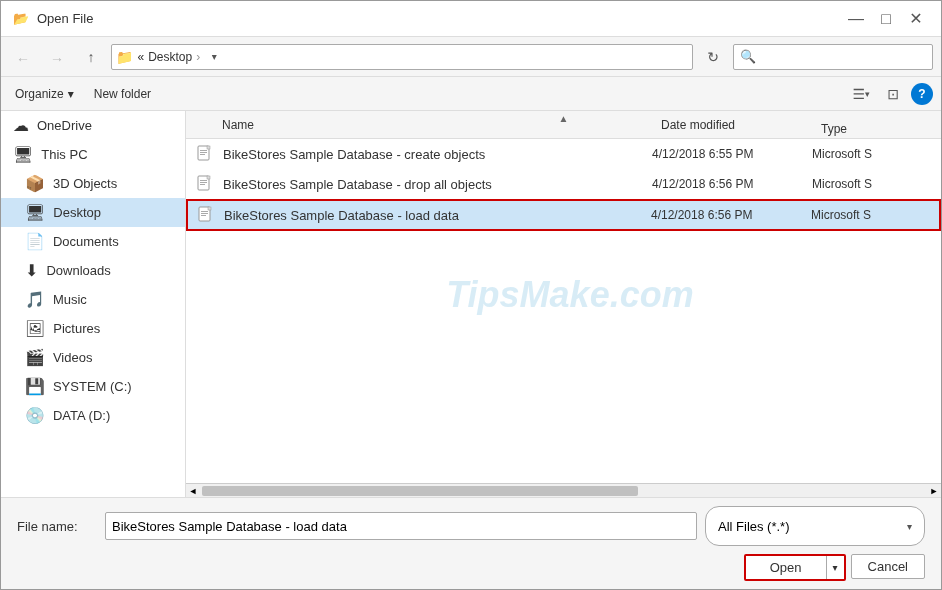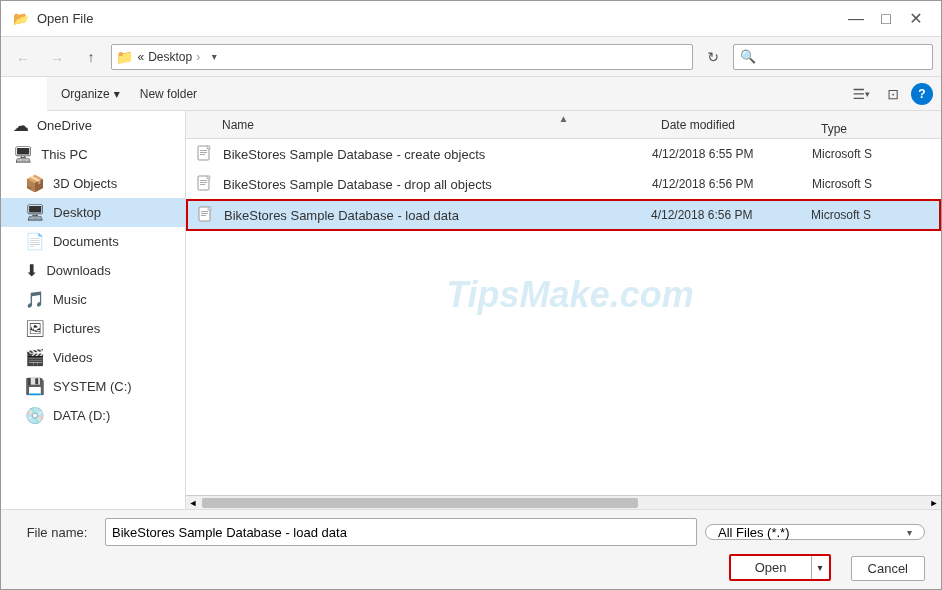--- a/index.html
+++ b/index.html
@@ -162,21 +162,20 @@
 
     
     .action-bar {
       background: #f5f5f5;
       border-bottom: 1px solid #ddd;
       display: flex;
       align-items: center;
       padding: 4px 8px;
       gap: 8px;
       height: 34px;
-      margin-left: 46px;
     }
     .action-btn {
       background: transparent;
       border: none;
       cursor: pointer;
       font-size: 12px;
       color: #333;
       padding: 2px 6px;
       border-radius: 2px;
       display: flex;
@@ -365,53 +364,53 @@
     }
     .bottom-row {
       display: flex;
       align-items: center;
       gap: 8px;
     }
     .bottom-label {
       font-size: 13px;
       color: #333;
       width: 80px;
-      text-align: center;
+      text-align: left;
     }
     .filename-input {
       flex: 1;
       height: 28px;
       border: 1px solid #aaa;
       border-radius: 2px;
       padding: 0 6px;
       font-size: 13px;
       background: #fff;
     }
     .filetype-dropdown {
       width: 220px;
-      height: 16px;
+      height: 40px;
       border: 1px solid #aaa;
       border-radius: 14px;
       padding: 0 12px;
       font-size: 13px;
       background: #fff;
       display: flex;
       align-items: center;
       justify-content: space-between;
       cursor: pointer;
     }
     .filetype-dropdown-arrow {
       font-size: 10px;
       color: #555;
     }
     .bottom-actions {
       display: flex;
       justify-content: flex-end;
-      align-items: flex-end;
-      gap: 16px;
+      align-items: flex-start;
+      gap: 1px;
     }
     .open-btn-group {
       display: flex;
       border: 2px solid #cc0000;
       border-radius: 2px;
       overflow: hidden;
     }
     .open-btn {
       background: #fff;
       border: none;

